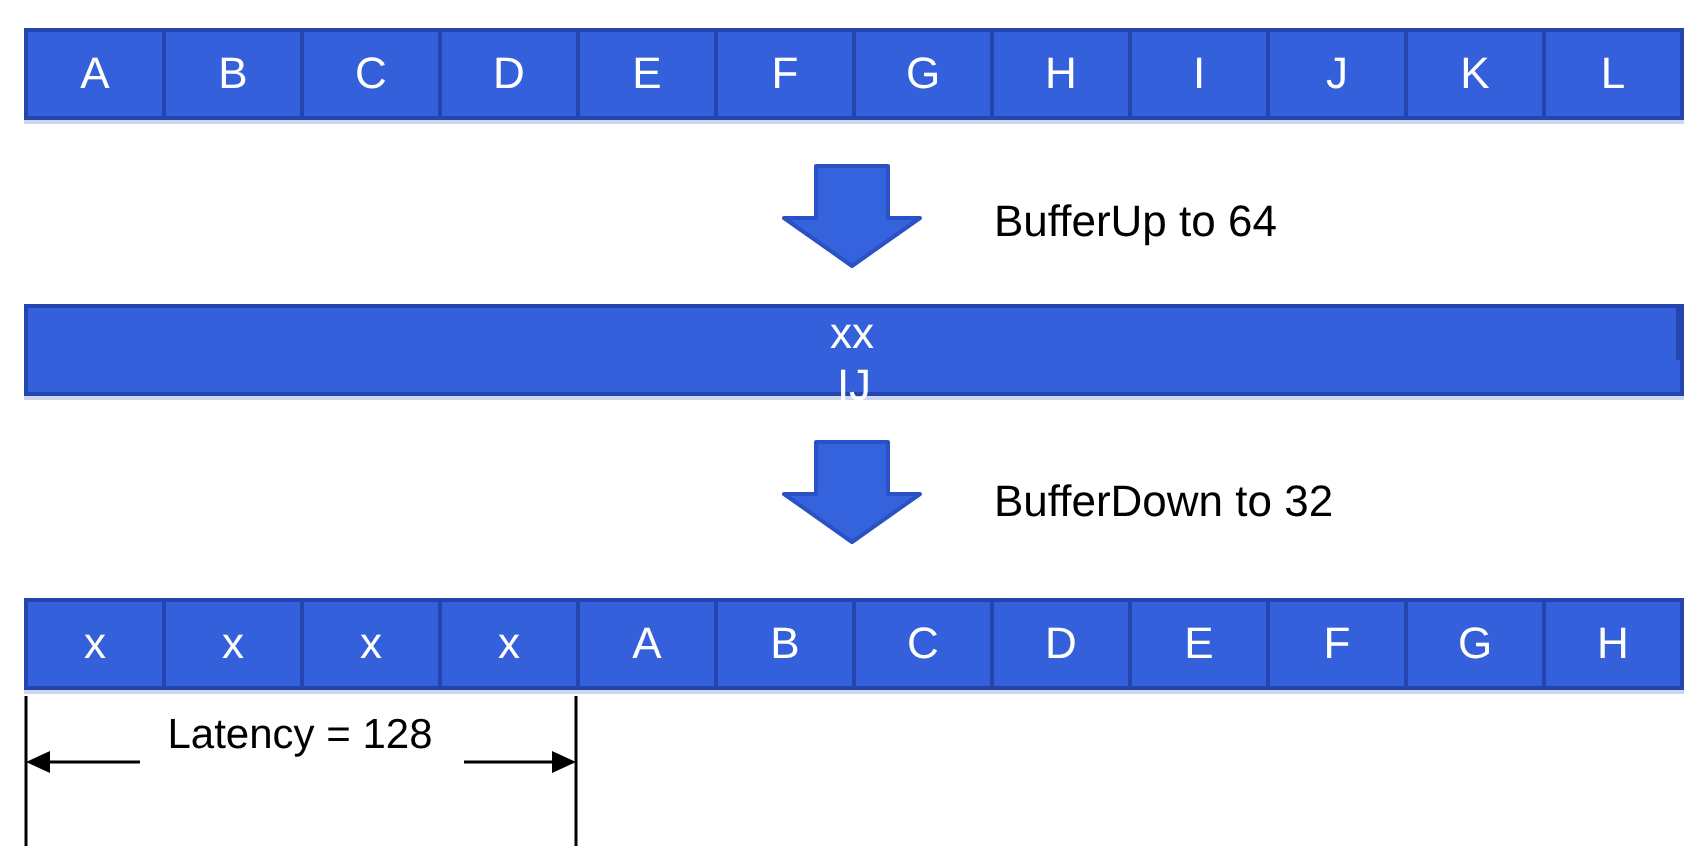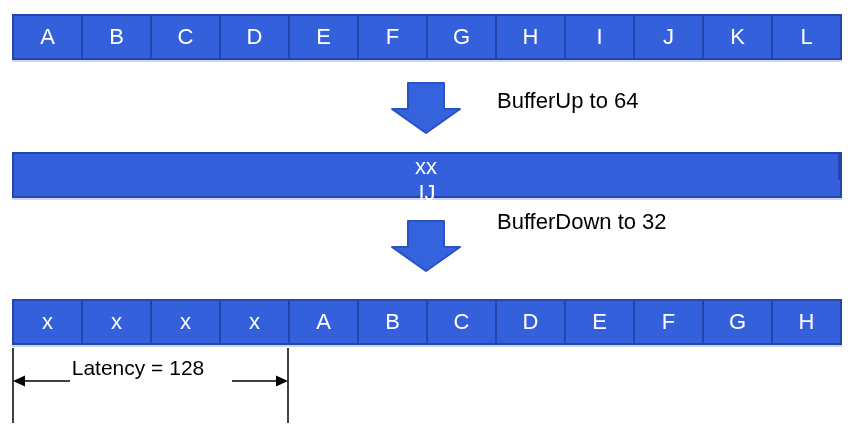--- a/index.html
+++ b/index.html
@@ -51,33 +51,33 @@
   #arrow-down-step { top: 220px; }
 
   .step-label {
     position: absolute;
     left: 497px;
     color: var(--text, #000000);
     font-size: 22px;
     line-height: 24px;
     white-space: nowrap;
   }
-  #label-up   { top: 89px; }
-  #label-down { top: 210px; }
+  #label-up   { top: 99px; }
+  #label-down { top: 239px; }
 
   #latency-svg {
     position: absolute;
     left: 0;
     top: 345px;
     width: 300px;
     height: 89px;
   }
   #latency-label {
     position: absolute;
-    left: 28px;
+    left: 40px;
     top: 356px;
     width: 220px;
     text-align: center;
     color: var(--text, #000000);
     font-size: 21px;
     line-height: 23px;
   }
 </style>
 </head>
 <body>

